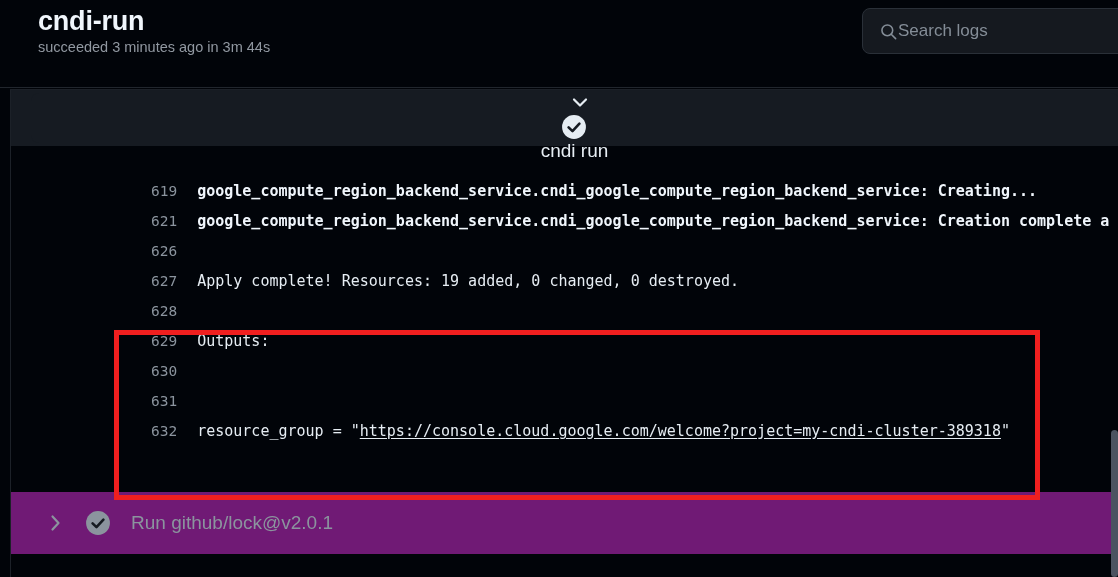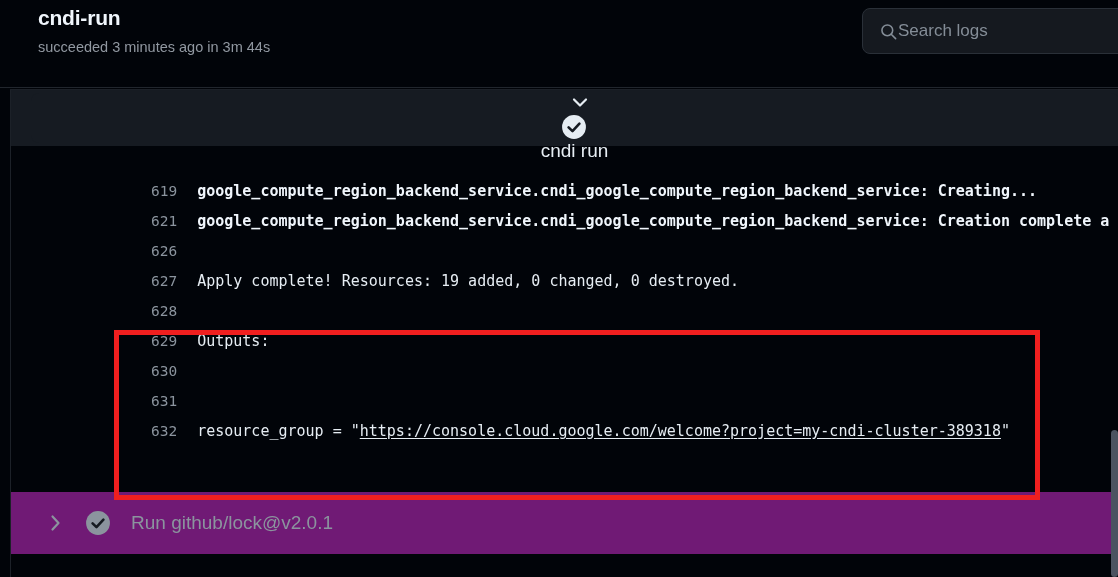--- a/index.html
+++ b/index.html
@@ -23,21 +23,21 @@
     width: 1118px;
     height: 88px;
     background: #010409;
     border-bottom: 1px solid #21262d;
     box-sizing: border-box;
   }
   .header-title {
     position: absolute;
     left: 38px;
     top: 6px;
-    font-size: 21px;
+    font-size: 27px;
     font-weight: bold;
     color: #f0f6fc;
     letter-spacing: -0.2px;
   }
   .header-sub {
     position: absolute;
     left: 38px;
     top: 39px;
     font-size: 14.5px;
     color: #9198a1;

